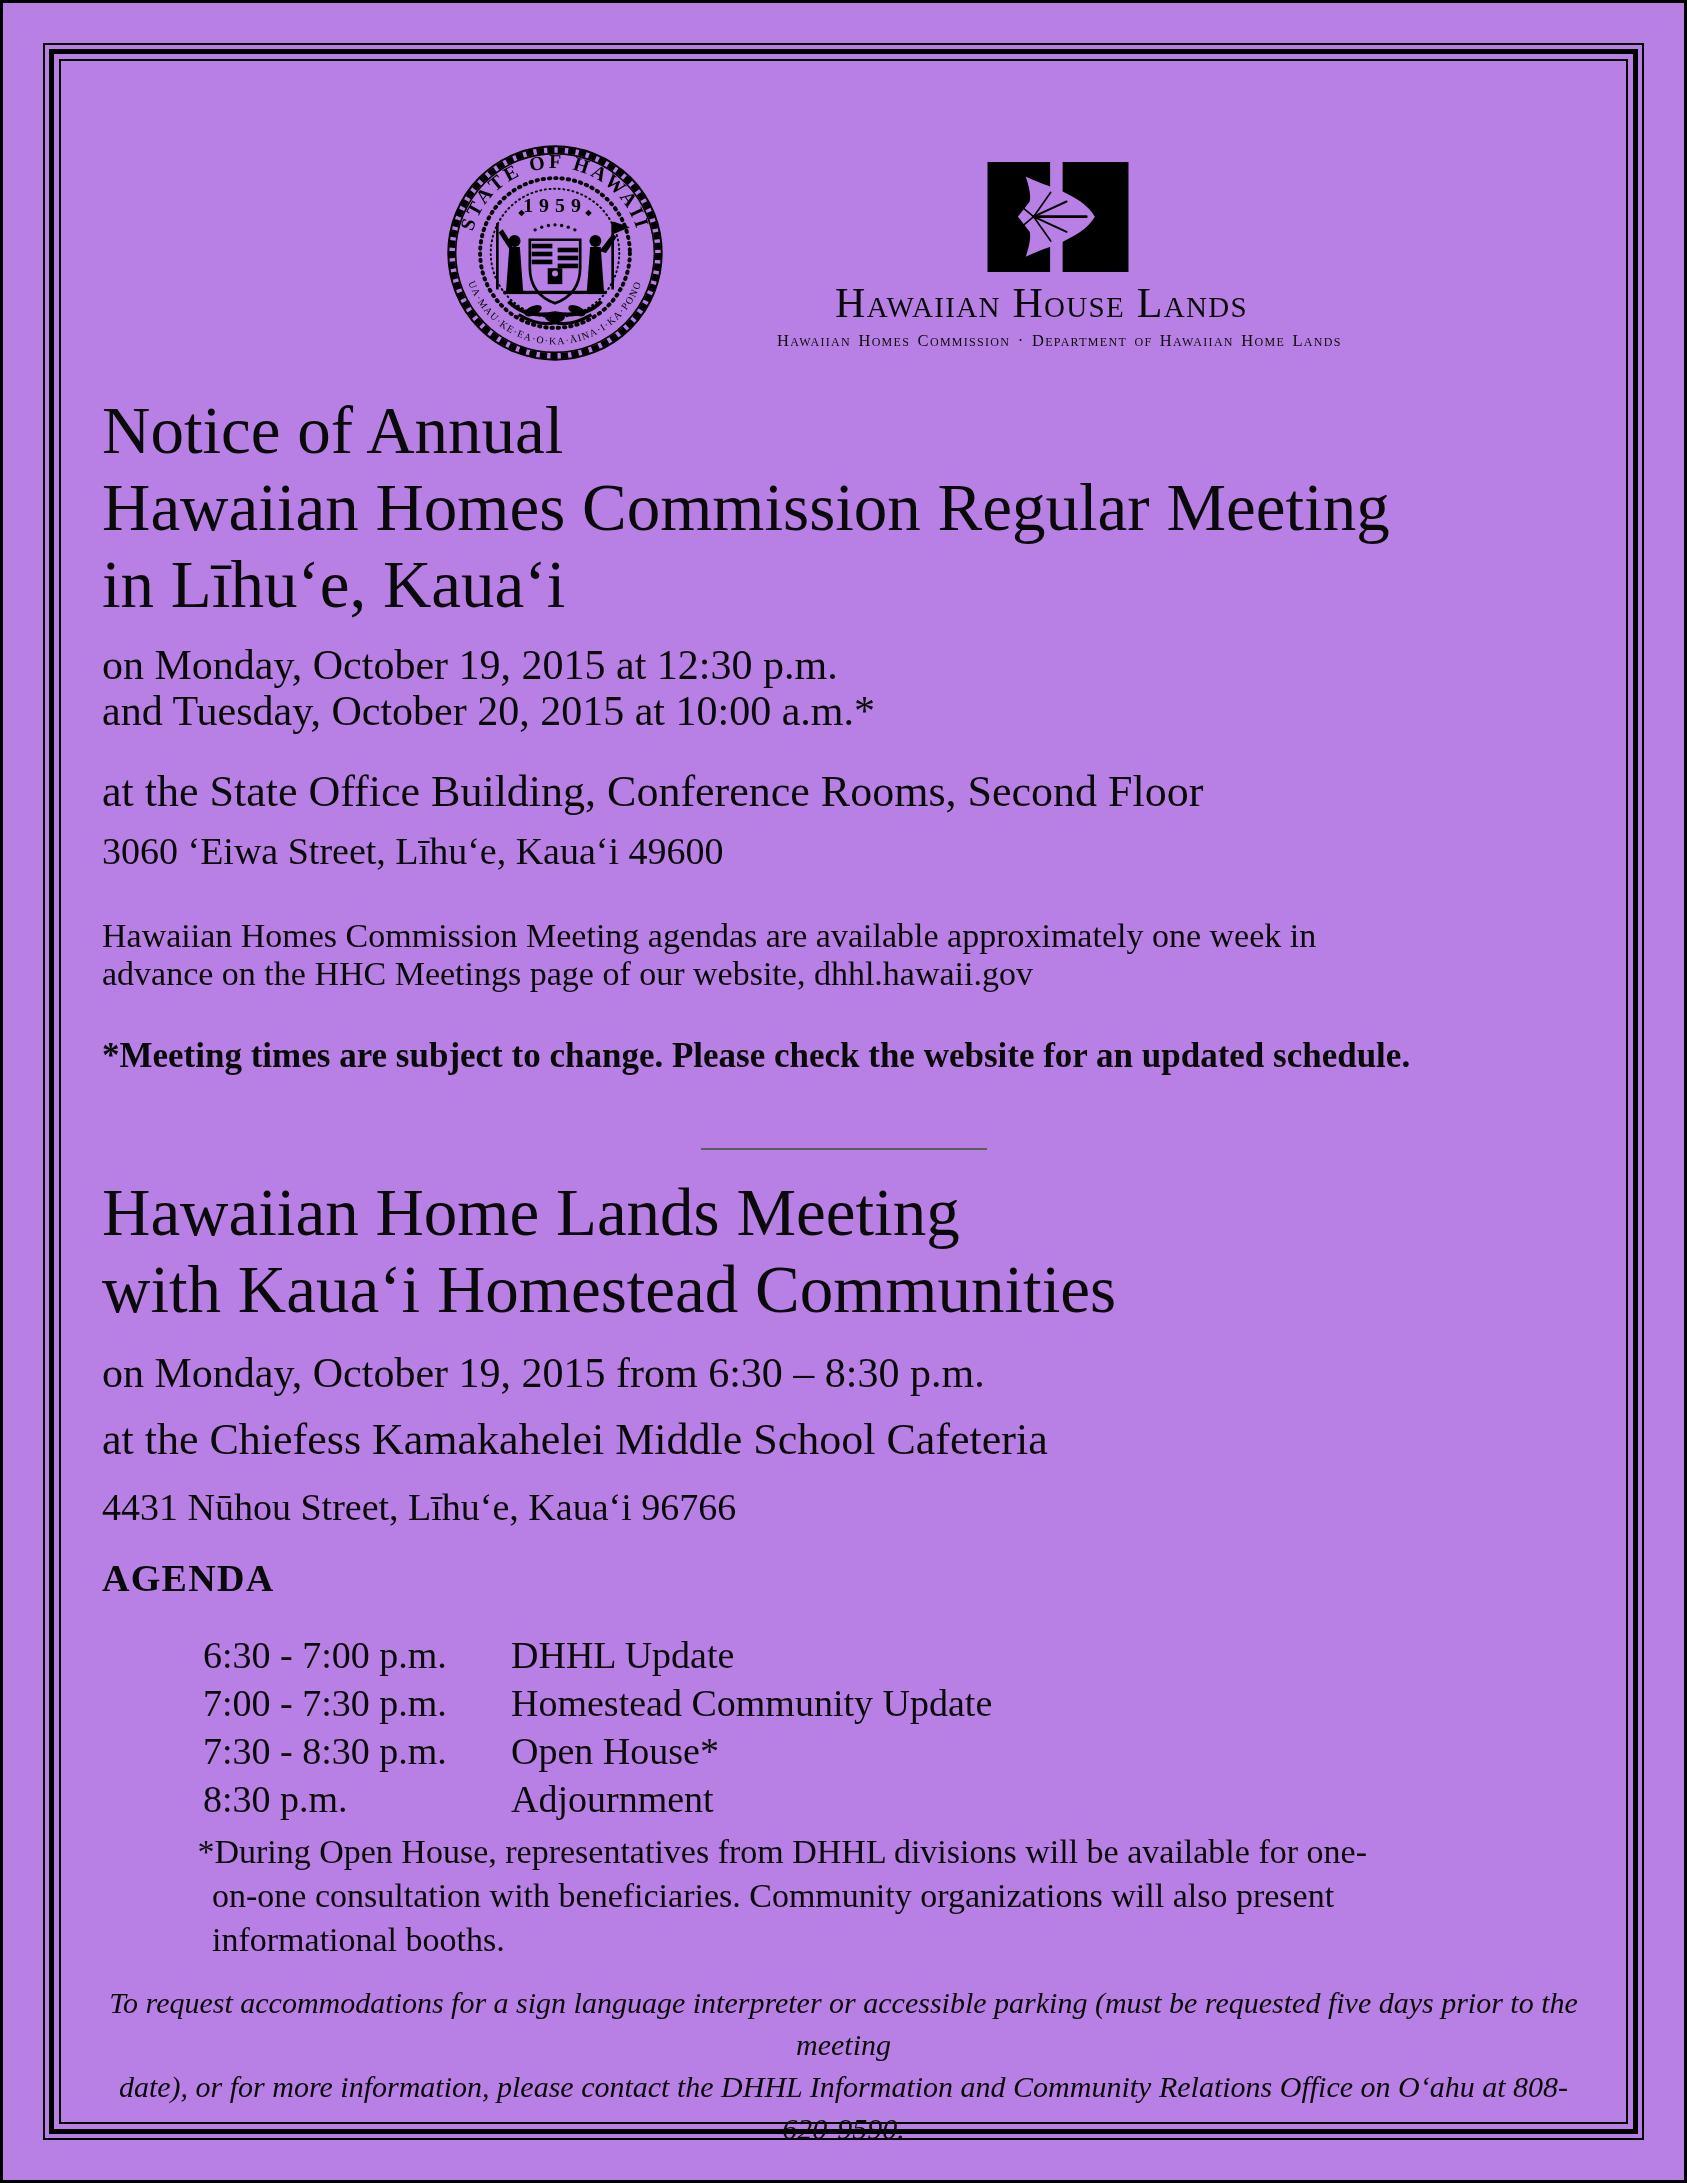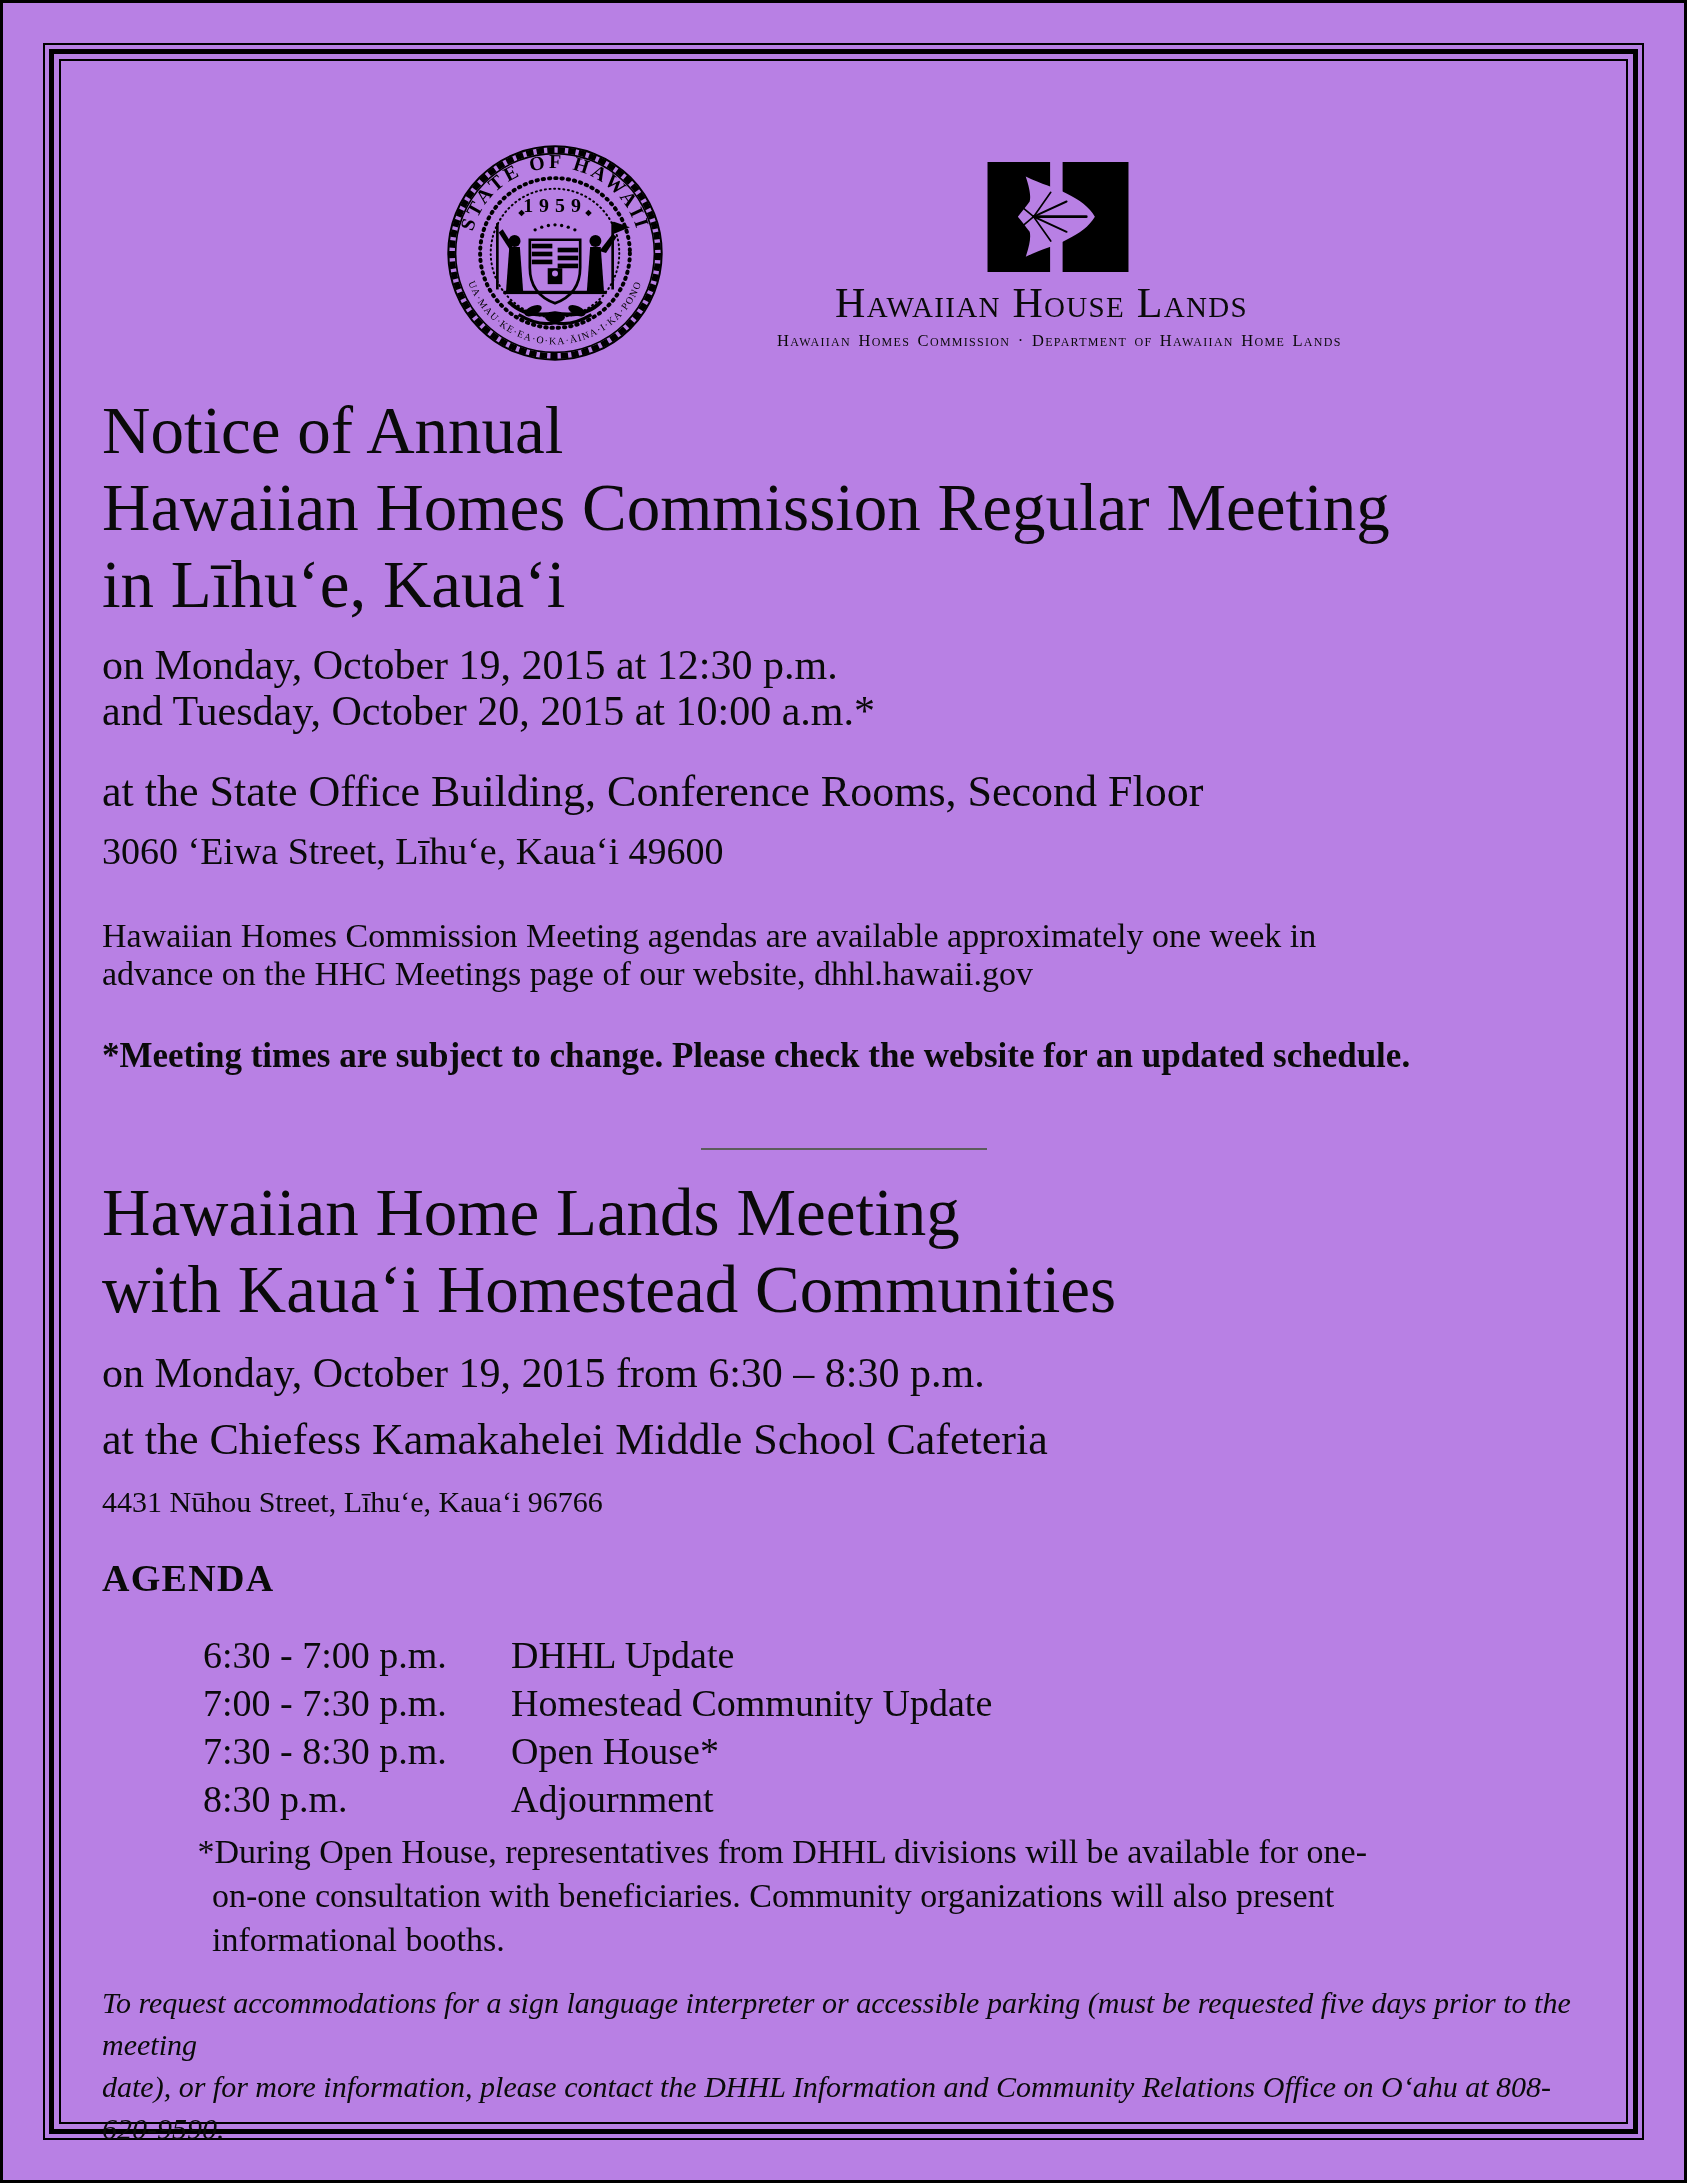--- a/index.html
+++ b/index.html
@@ -53,36 +53,36 @@
   .addr1    { top: 828px; font-size: 38px; line-height: 41px; }
   .info     { top: 914px; font-size: 34px; line-height: 38px; }
   .boldnote { top: 1033px; font-size: 35px; font-weight: bold; }
   .divider  {
     top: 1145px; left: 50%; width: 286px; height: 2px;
     margin-left: -143px; background: #5c5c5c;
   }
   .h2-block { top: 1171px; font-size: 67px; line-height: 77px; }
   .date2    { top: 1346px; font-size: 42px; }
   .loc2     { top: 1411px; font-size: 44px; }
-  .addr2    { top: 1482px; font-size: 30px; }
+  .addr2    { top: 1482px; font-size: 38px; }
   .agenda-heading { top: 1553px; font-size: 38px; font-weight: bold; letter-spacing: 1.3px; }
   .agenda-table {
     position: absolute; left: 200px; top: 1628px;
     display: grid; grid-template-columns: 308px auto;
     font-size: 38px; line-height: 48px;
   }
   .note {
     position: absolute; left: 209px; right: 159px; top: 1827px;
     font-size: 34px; line-height: 44px;
   }
   .note .first-line { margin-left: -14.6px; font-family: Liberation Serif, serif; }
   .footer-block {
     top: 1979px; left: 99px; right: 99px;
     font-size: 30px; line-height: 42px;
-    font-style: italic; position: absolute;
+    font-style: italic; text-align: center; position: absolute;
   }
 </style>
 </head>
 <body>
 
 <div class="page">
 
   <div class="frame frame-outerline"></div>
   <div class="frame frame-midline"></div>
   <div class="frame frame-innerline"></div>

